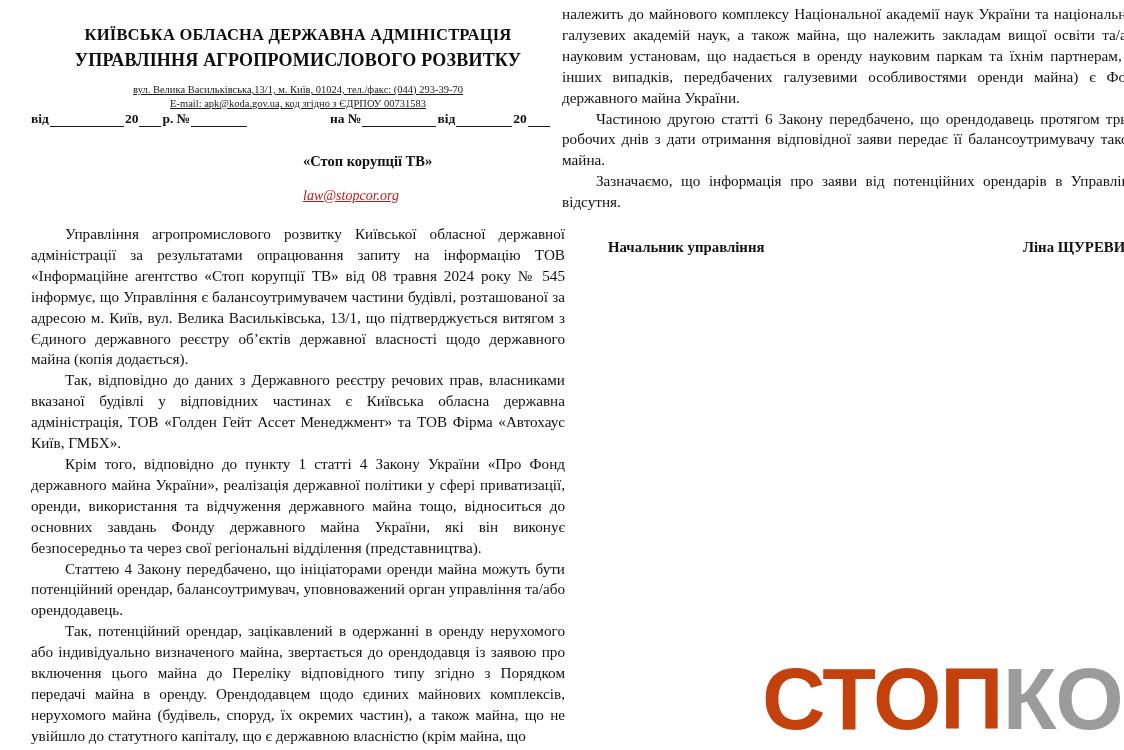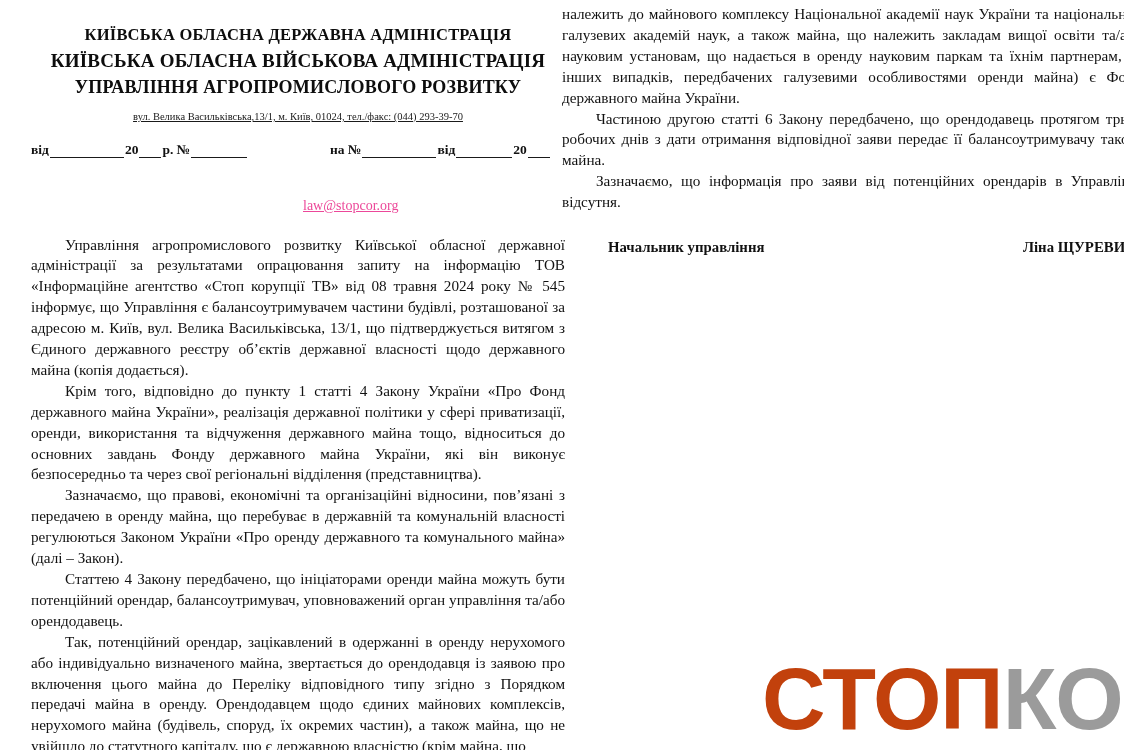--- a/index.html
+++ b/index.html
@@ -61,21 +61,20 @@
     font-size: 10.5px;
     line-height: 14px;
     color: #1a1a1a;
     text-decoration: underline;
   }
 
   
   .ref-row {
     position: relative;
     height: 26px;
-    margin-top: 18px;
     padding: 0 14px;
     font-size: 13.5px;
     font-weight: bold;
   }
   .ref-out  { position: absolute; left: 14px;  top: 0; white-space: nowrap; }
   .ref-in   { position: absolute; left: 313px; top: 0; white-space: nowrap; }
   .rule {
     display: inline-block;
     border-bottom: 1.3px solid #1a1a1a;
     vertical-align: bottom;
@@ -92,23 +91,24 @@
     padding-left: 286px;
     font-size: 14.5px;
     font-weight: bold;
     line-height: 20.5px;
   }
   .addressee .mail {
     display: inline-block;
     margin-top: 14px;
     font-weight: normal;
     font-size: 14px;
-    color: #ec4899;
+    color: #b91c1c;
     text-decoration: underline;
     text-underline-offset: 1px;
+    font-style: italic;
   }
 
   
   .body-text {
     padding: 0 14px;
     font-size: 15.2px;
     line-height: 20.9px;
     text-align: justify;
     text-justify: inter-word;
     color: #111111;
@@ -151,41 +151,42 @@
 </style>
 </head>
 <body>
 
 <div class="page">
 
   <div class="col col-left">
 
     <div class="letterhead">
       <div class="lh-line lh-1">КИЇВСЬКА ОБЛАСНА ДЕРЖАВНА АДМІНІСТРАЦІЯ</div>
-      <div class="lh-line lh-2">КИЇВСЬКА ОБЛАСНА ВІЙСЬКОВА АДМІНІСТРАЦІЯ</div>
       <div class="lh-line lh-3">УПРАВЛІННЯ АГРОПРОМИСЛОВОГО РОЗВИТКУ</div>
       <div class="lh-contact">
         <div>вул. Велика Васильківська,13/1, м. Київ, 01024, тел./факс: (044) 293-39-70</div>
+        <div>E-mail: apk@koda.gov.ua, код згідно з ЄДРПОУ 00731583</div>
       </div>
     </div>
 
     <div class="ref-row">
       <span class="ref-out"><span>від</span><span class="rule r-xlong"></span><span>20</span><span class="rule r-short"></span><span>р. №</span><span class="rule r-long"></span></span>
 
       <span class="ref-in"><span>на №</span><span class="rule r-xlong"></span><span>від</span><span class="rule r-long"></span><span>20</span><span class="rule r-short"></span></span>
     </div>
 
     <div class="addressee">
+      <div>«Стоп корупції ТВ»</div>
       <a class="mail" href="#">law@stopcor.org</a>
     </div>
 
     <div class="body-text">
       <p>Управління агропромислового розвитку Київської обласної державної адміністрації за результатами опрацювання запиту на інформацію ТОВ «Інформаційне агентство «Стоп корупції ТВ» від 08 травня 2024 року № 545 інформує, що Управління є балансоутримувачем частини будівлі, розташованої за адресою м. Київ, вул. Велика Васильківська, 13/1, що підтверджується витягом з Єдиного державного реєстру об’єктів державної власності щодо державного майна (копія додається).</p>
+      <p>Так, відповідно до даних з Державного реєстру речових прав, власниками вказаної будівлі у відповідних частинах є Київська обласна державна адміністрація, ТОВ «Голден Гейт Ассет Менеджмент» та ТОВ Фірма «Автохаус Київ, ГМБХ».</p>
       <p>Крім того, відповідно до пункту 1 статті 4 Закону України «Про Фонд державного майна України», реалізація державної політики у сфері приватизації, оренди, використання та відчуження державного майна тощо, відноситься до основних завдань Фонду державного майна України, які він виконує безпосередньо та через свої регіональні відділення (представництва).</p>
-      <p>Зазначаємо, що правові, економічні та організаційні відносини, пов’язані з передачею в оренду майна, що перебуває в державній та комунальній власності регулюються Законом України «Про оренду державного та комунального майна» (далі – Закон).</p>
       <p>Статтею 4 Закону передбачено, що ініціаторами оренди майна можуть бути потенційний орендар, балансоутримувач, уповноважений орган управління та/або орендодавець.</p>
       <p>Так, потенційний орендар, зацікавлений в одержанні в оренду нерухомого або індивідуально визначеного майна, звертається до орендодавця із заявою про включення цього майна до Переліку відповідного типу згідно з Порядком передачі майна в оренду. Орендодавцем щодо єдиних майнових комплексів, нерухомого майна (будівель, споруд, їх окремих частин), а також майна, що не увійшло до статутного капіталу, що є державною власністю (крім майна, що</p>
     </div>
 
   </div>
 
   <div class="col col-right">
 
     <div class="body-text">
       <p class="no-indent">належить до майнового комплексу Національної академії наук України та національних галузевих академій наук, а також майна, що належить закладам вищої освіти та/або науковим установам, що надається в оренду науковим паркам та їхнім партнерам, та інших випадків, передбачених галузевими особливостями оренди майна) є Фонд державного майна України.</p>

